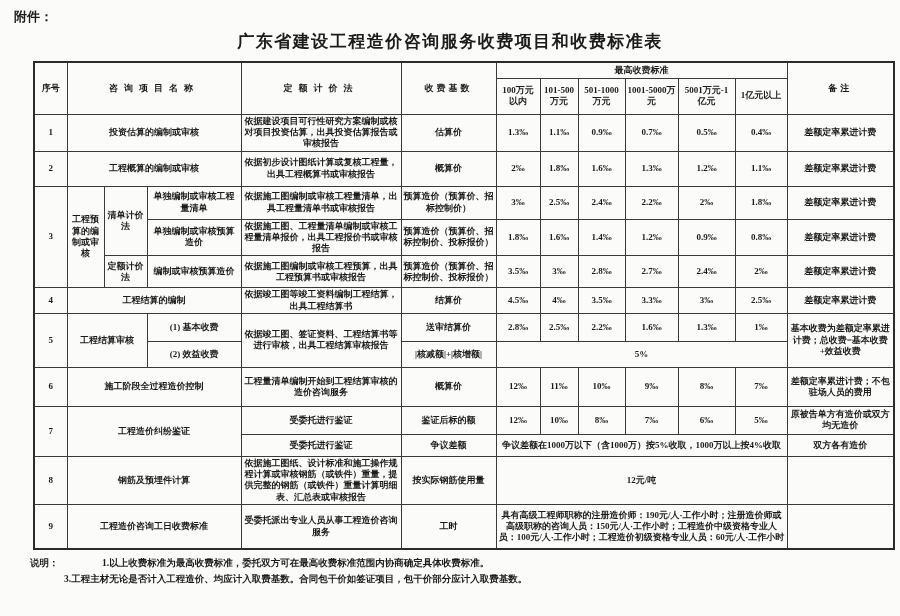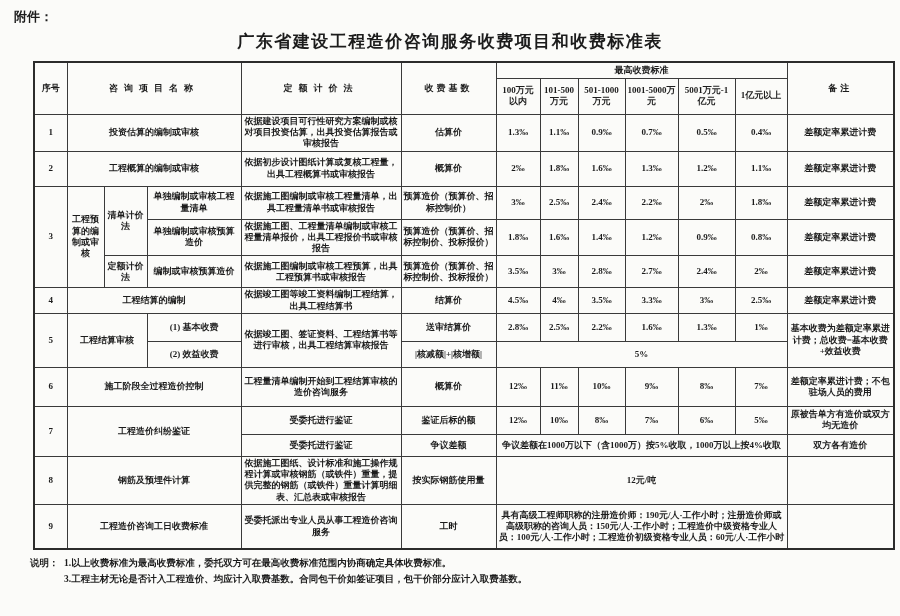--- a/index.html
+++ b/index.html
@@ -33,21 +33,21 @@
   td.sp3 { letter-spacing:3px;margin-top:47px; }
   td.svc { text-align:left; padding:1px 3px; }
   td.rmk { text-align:left; padding:1px 3px; }
   td.fee-num { font-size:9.5px; }
   td.seq { font-size:10px; }
   .notes {
     margin-left:30px; margin-top:7px;
     display:flex; font-size:9.5px; font-weight:bold;
   }
   .notes-label { flex:0 0 34px; }
-  .notes-list div { margin-bottom:3px; line-height:1.35; }
+  .notes-list div { margin-bottom:3px; line-height:1.35;text-align:center; }
 </style>
 </head>
 <body>
 
 <div class="sheet">
   <div class="attachment">附件：</div>
   <div class="title">广东省建设工程造价咨询服务收费项目和收费标准表</div>
 
   <table class="fee">
     <colgroup>

